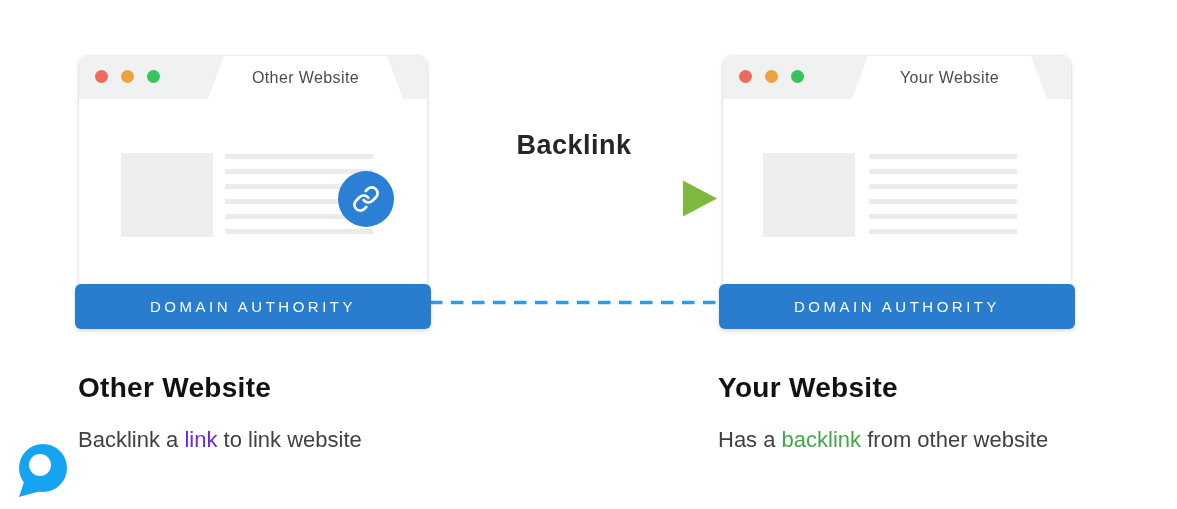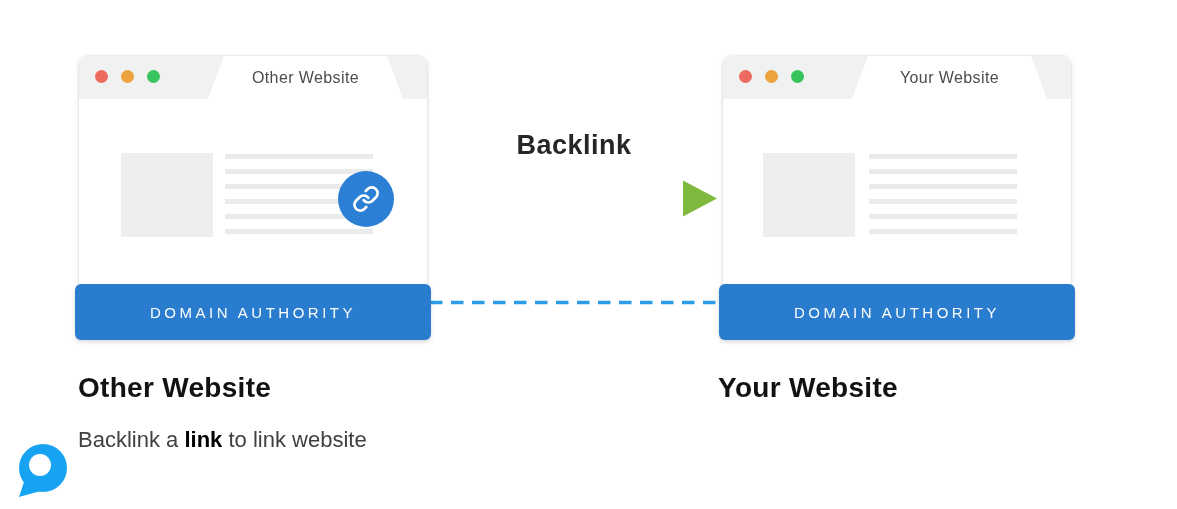--- a/index.html
+++ b/index.html
@@ -55,21 +55,21 @@
   .tline { height: 5px; background: #ebebeb; margin-bottom: 10px; }
 
   .link-circle {
     position: absolute; left: 259px; top: 72px; width: 56px; height: 56px;
     border-radius: 50%; background: #2b7fd4;
     display: flex; align-items: center; justify-content: center;
     z-index: 3;
   }
 
   .da-bar {
-    position: absolute; left: -4px; right: -4px; top: 228px; height: 56px;
+    position: absolute; left: -4px; right: -4px; top: 228px; height: 45px;
     background: #2a7dce; border-radius: 6px;
     display: flex; align-items: center; justify-content: center;
     color: #fdfefe; font-size: 15px; letter-spacing: 3.5px;
     box-shadow: 0 2px 4px rgba(0,0,0,0.15);
     z-index: 2;
   }
 
   
   .backlink-label {
     position: absolute; left: 444px; top: 130px; width: 260px;
@@ -83,21 +83,21 @@
   .caption { position: absolute; top: 374px; }
   .caption.left  { left: 78px; }
   .caption.right { left: 718px; }
   .caption h2 {
     font-size: 28px; font-weight: 700; color: #121212;
     letter-spacing: 0.3px; line-height: 28px;
   }
   .caption p {
     margin-top: 25px; font-size: 22px; color: #414141; line-height: 26px;
   }
-  .hl-link     { color: #000000; font-weight: bold; }
+  .hl-link     { color: #6d28d9; }
   .hl-backlink { color: #43a64a; }
 
   
   .logo { position: absolute; left: 14px; top: 440px; }
 </style>
 </head>
 <body>
 
 <div class="stage">
 
@@ -182,20 +182,25 @@
     <h2>Other Website</h2>
     <p>
       <span>Backlink a</span>
       <span class="hl-link">link</span>
       <span>to link website</span>
     </p>
   </div>
 
   <div class="caption right">
     <h2>Your Website</h2>
+    <p>
+      <span>Has a</span>
+      <span class="hl-backlink">backlink</span>
+      <span>from other website</span>
+    </p>
   </div>
 
   <svg class="logo" width="58" height="62" viewBox="0 0 58 62">
     <polygon points="5,57 13,33 34,49" fill="#16a3f2"></polygon>
     <circle cx="29" cy="28" r="24" fill="#16a3f2"></circle>
     <circle cx="26" cy="25" r="11" fill="#ffffff"></circle>
   </svg>
 
 </div>
 

